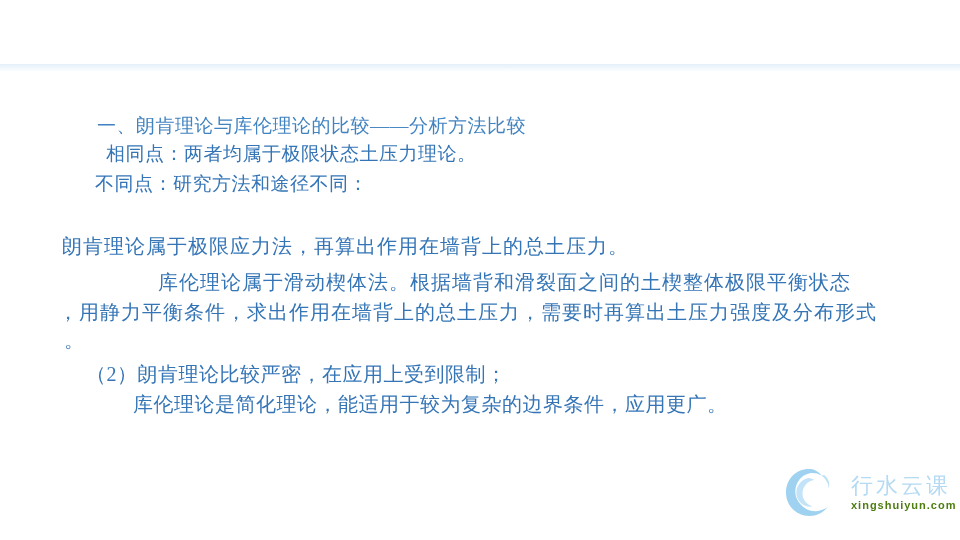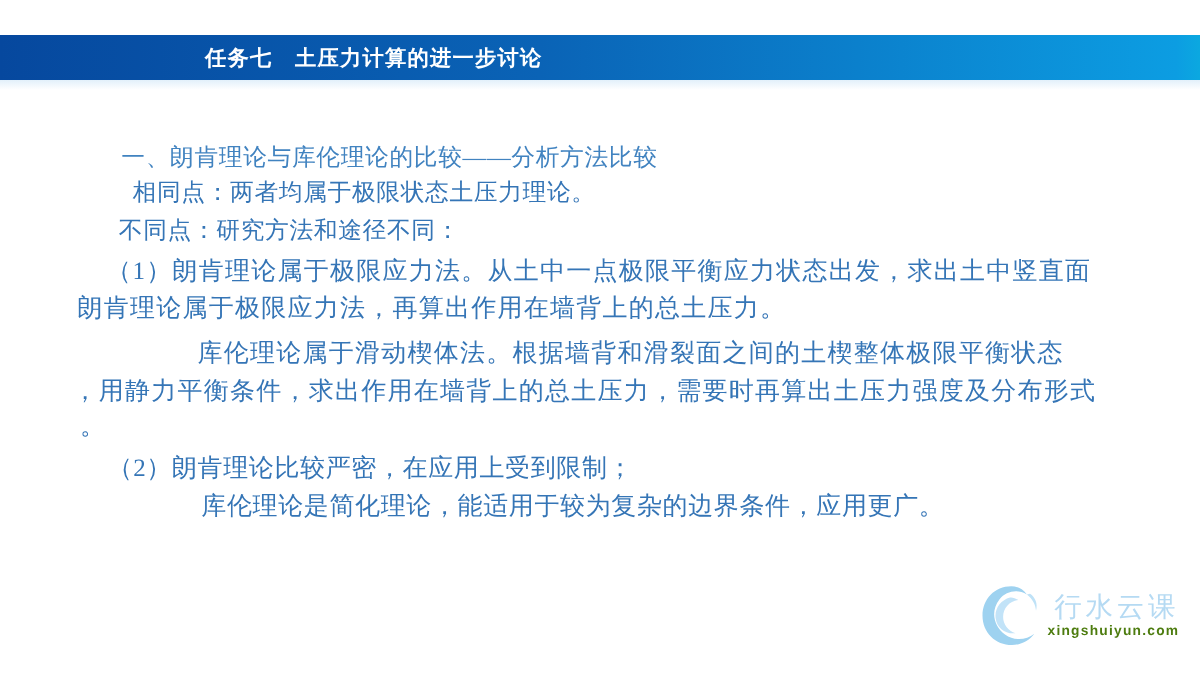--- a/index.html
+++ b/index.html
@@ -47,31 +47,31 @@
   }
   .l1  { top: 113px; left: 97px;  font-size: 19px; color: #4183c0; }
   .l2  { top: 141px; left: 106px;  font-size: 19px; }
   .l3  { top: 171px; left: 95px;  font-size: 19px; text-align: right; }
   .l4  { top: 203px; left: 85px;  letter-spacing: 1px; }
   .l5  { top: 233px; left: 62px;  letter-spacing: 1px; }
   .l6  { top: 269px; left: 128px; letter-spacing: 1px; margin-left: 30px; }
   .l7  { top: 299px; left: 58px;  letter-spacing: 1px; }
   .l8  { top: 327px; left: 64px; }
   .l9  { top: 361px; left: 86px; }
-  .l10 { top: 391px; left: 133px; margin-left: 28px; }
+  .l10 { top: 391px; left: 133px; }
 
   
   .watermark {
     position: absolute;
     left: 783px; top: 466px;
     display: flex;
     align-items: flex-start;
   }
   .wave-logo { width: 52px; height: 54px; flex: 0 0 auto; }
-  .wm-text { margin-left: 3px; padding-top: 9px; text-align: right; }
+  .wm-text { margin-left: 16px; padding-top: 9px; }
   .wm-brand {
     color: #b5daf3;
     font-size: 22px;
     letter-spacing: 3px;
     line-height: 22px;
     white-space: nowrap;
   }
   .wm-url {
     margin-top: 2px;
     color: #4d7c0f;
@@ -80,29 +80,25 @@
     font-size: 11px;
     letter-spacing: 1px;
     white-space: nowrap;
   }
 </style>
 </head>
 <body>
 
 <div class="slide">
 
-  <div class="header-bar">
-    <div class="title">任务七　土压力计算的进一步讨论</div>
-  </div>
   <div class="header-shadow"></div>
 
   <div class="body-line l1">一、朗肯理论与库伦理论的比较——分析方法比较</div>
   <div class="body-line l2">相同点：两者均属于极限状态土压力理论。</div>
   <div class="body-line l3">不同点：研究方法和途径不同：</div>
-  <div class="body-line l4">（1）朗肯理论属于极限应力法。从土中一点极限平衡应力状态出发，求出土中竖直面</div>
   <div class="body-line l5">朗肯理论属于极限应力法，再算出作用在墙背上的总土压力。</div>
   <div class="body-line l6">库伦理论属于滑动楔体法。根据墙背和滑裂面之间的土楔整体极限平衡状态</div>
   <div class="body-line l7">，用静力平衡条件，求出作用在墙背上的总土压力，需要时再算出土压力强度及分布形式</div>
   <div class="body-line l8">。</div>
   <div class="body-line l9">（2）朗肯理论比较严密，在应用上受到限制；</div>
   <div class="body-line l10">库伦理论是简化理论，能适用于较为复杂的边界条件，应用更广。</div>
 
   <div class="watermark">
     <svg class="wave-logo" viewBox="0 0 52 54" xmlns="http://www.w3.org/2000/svg">
 

